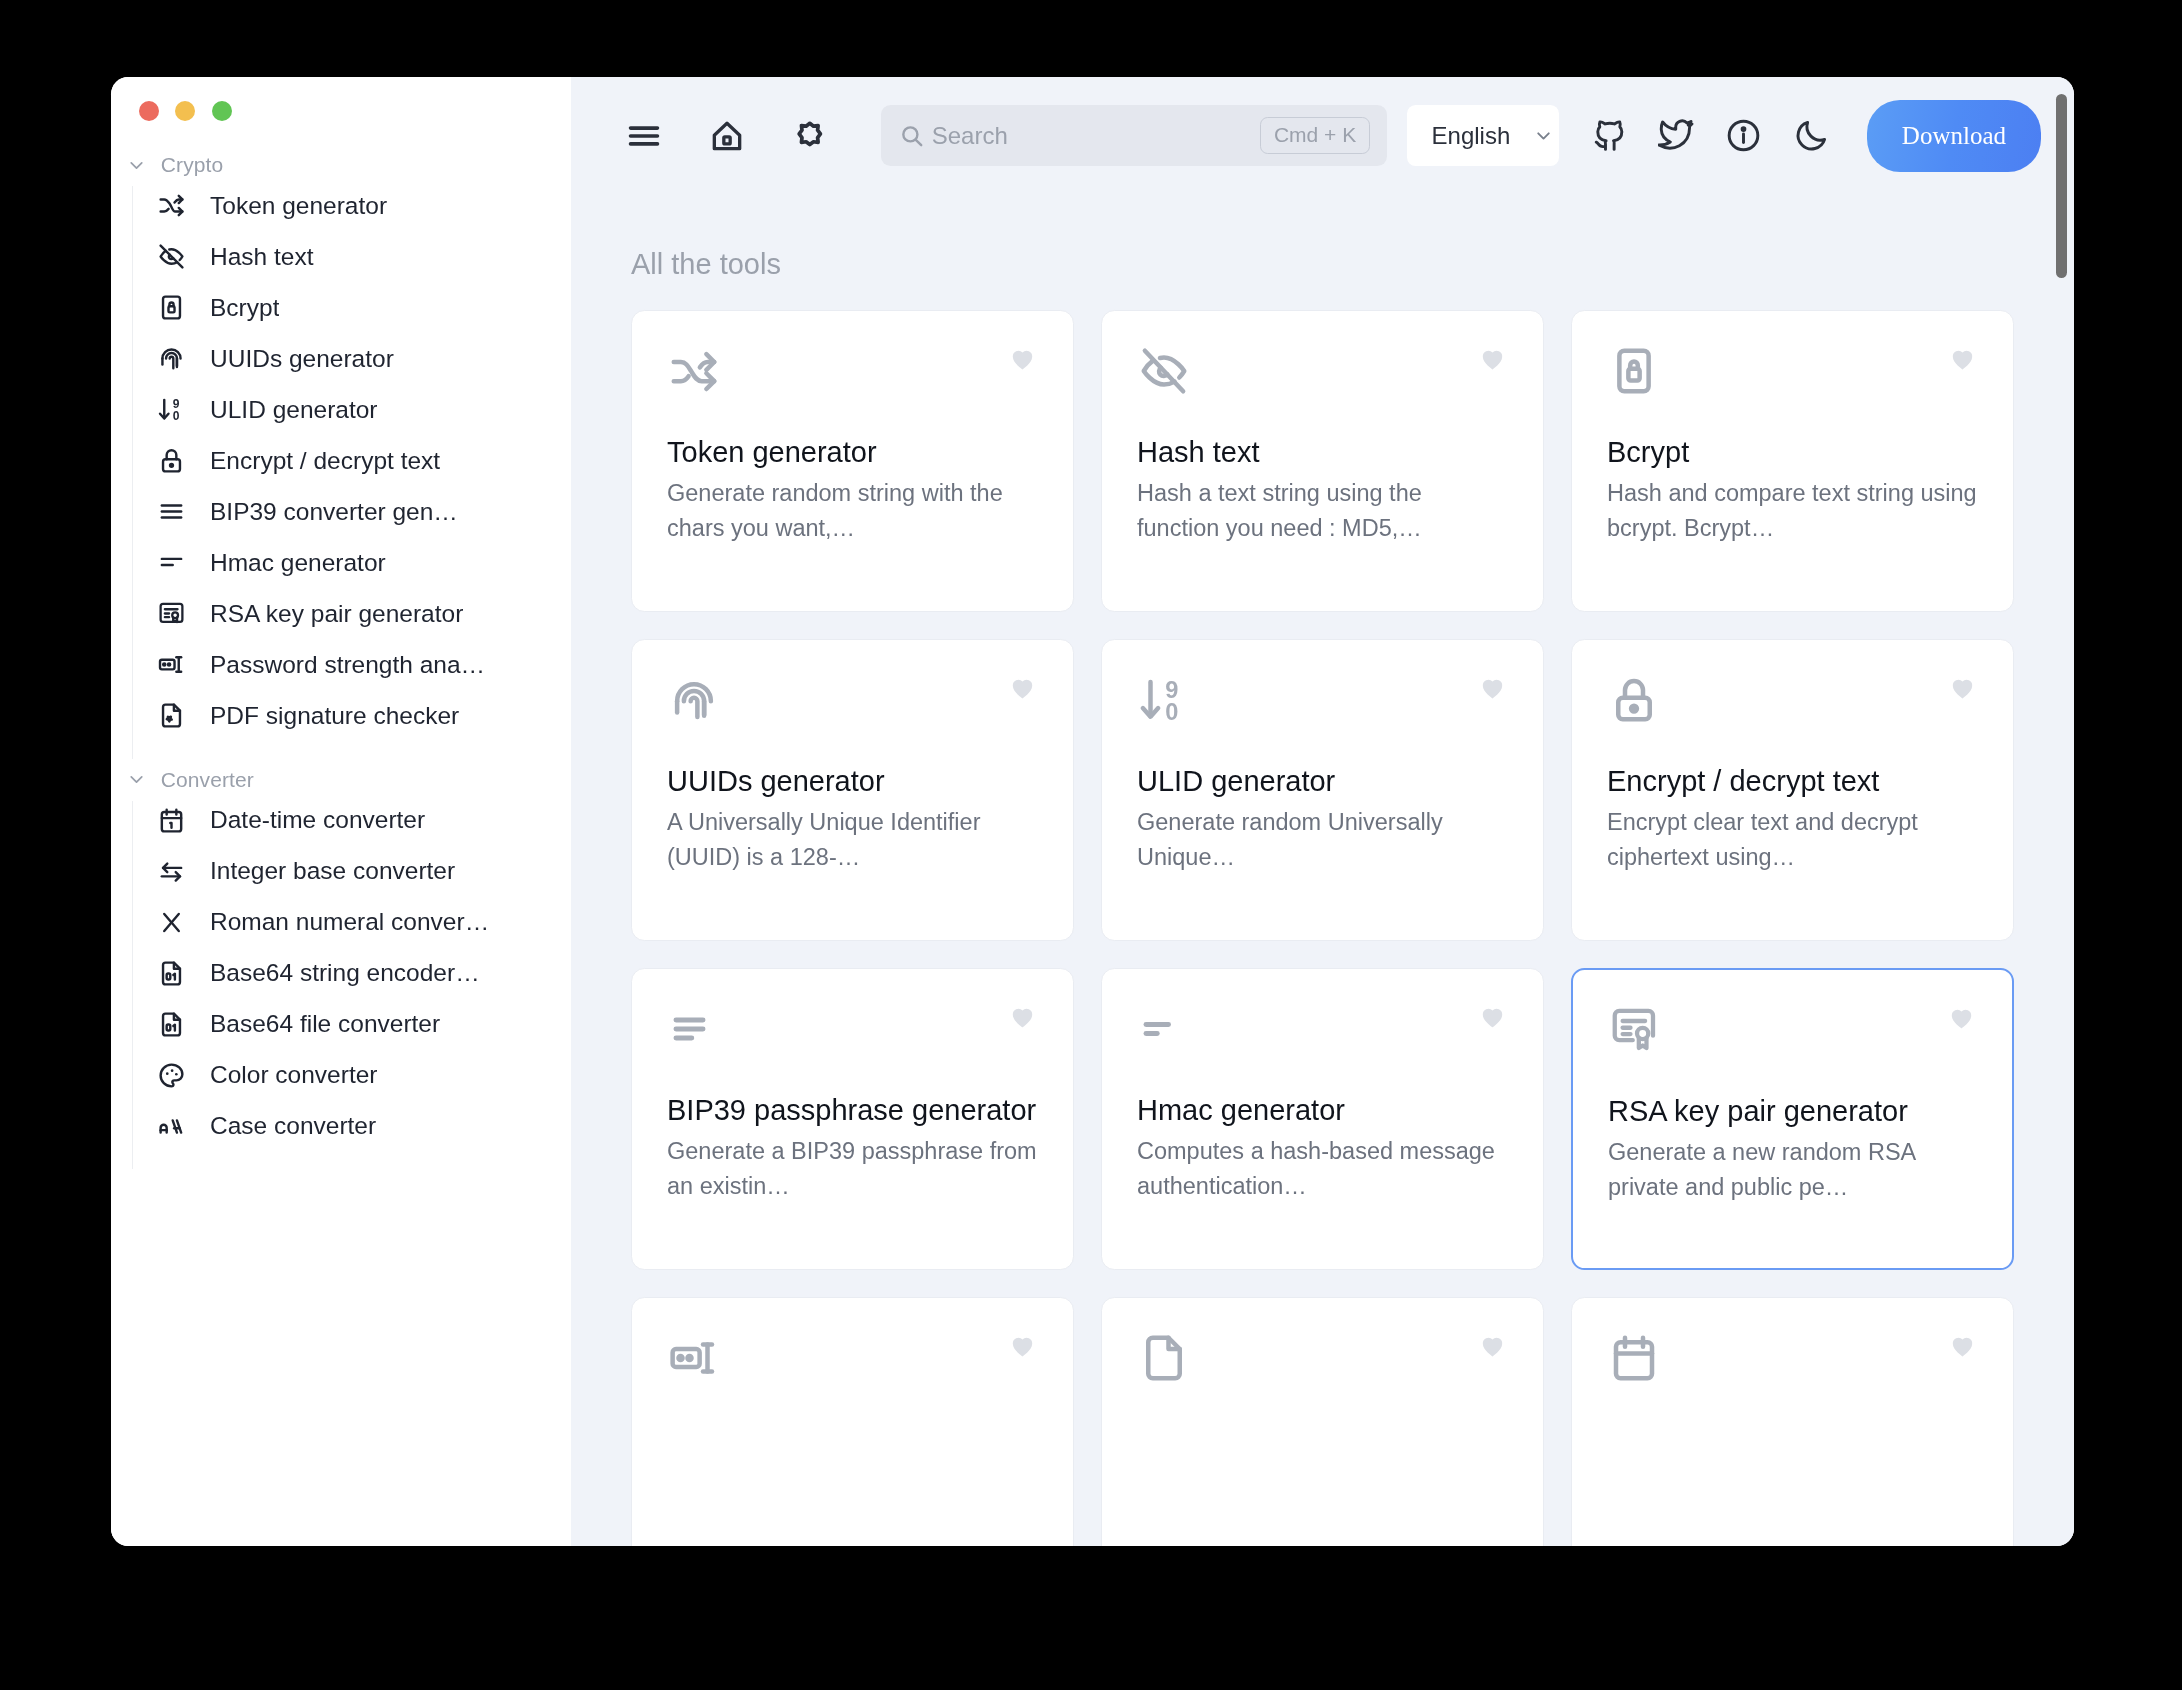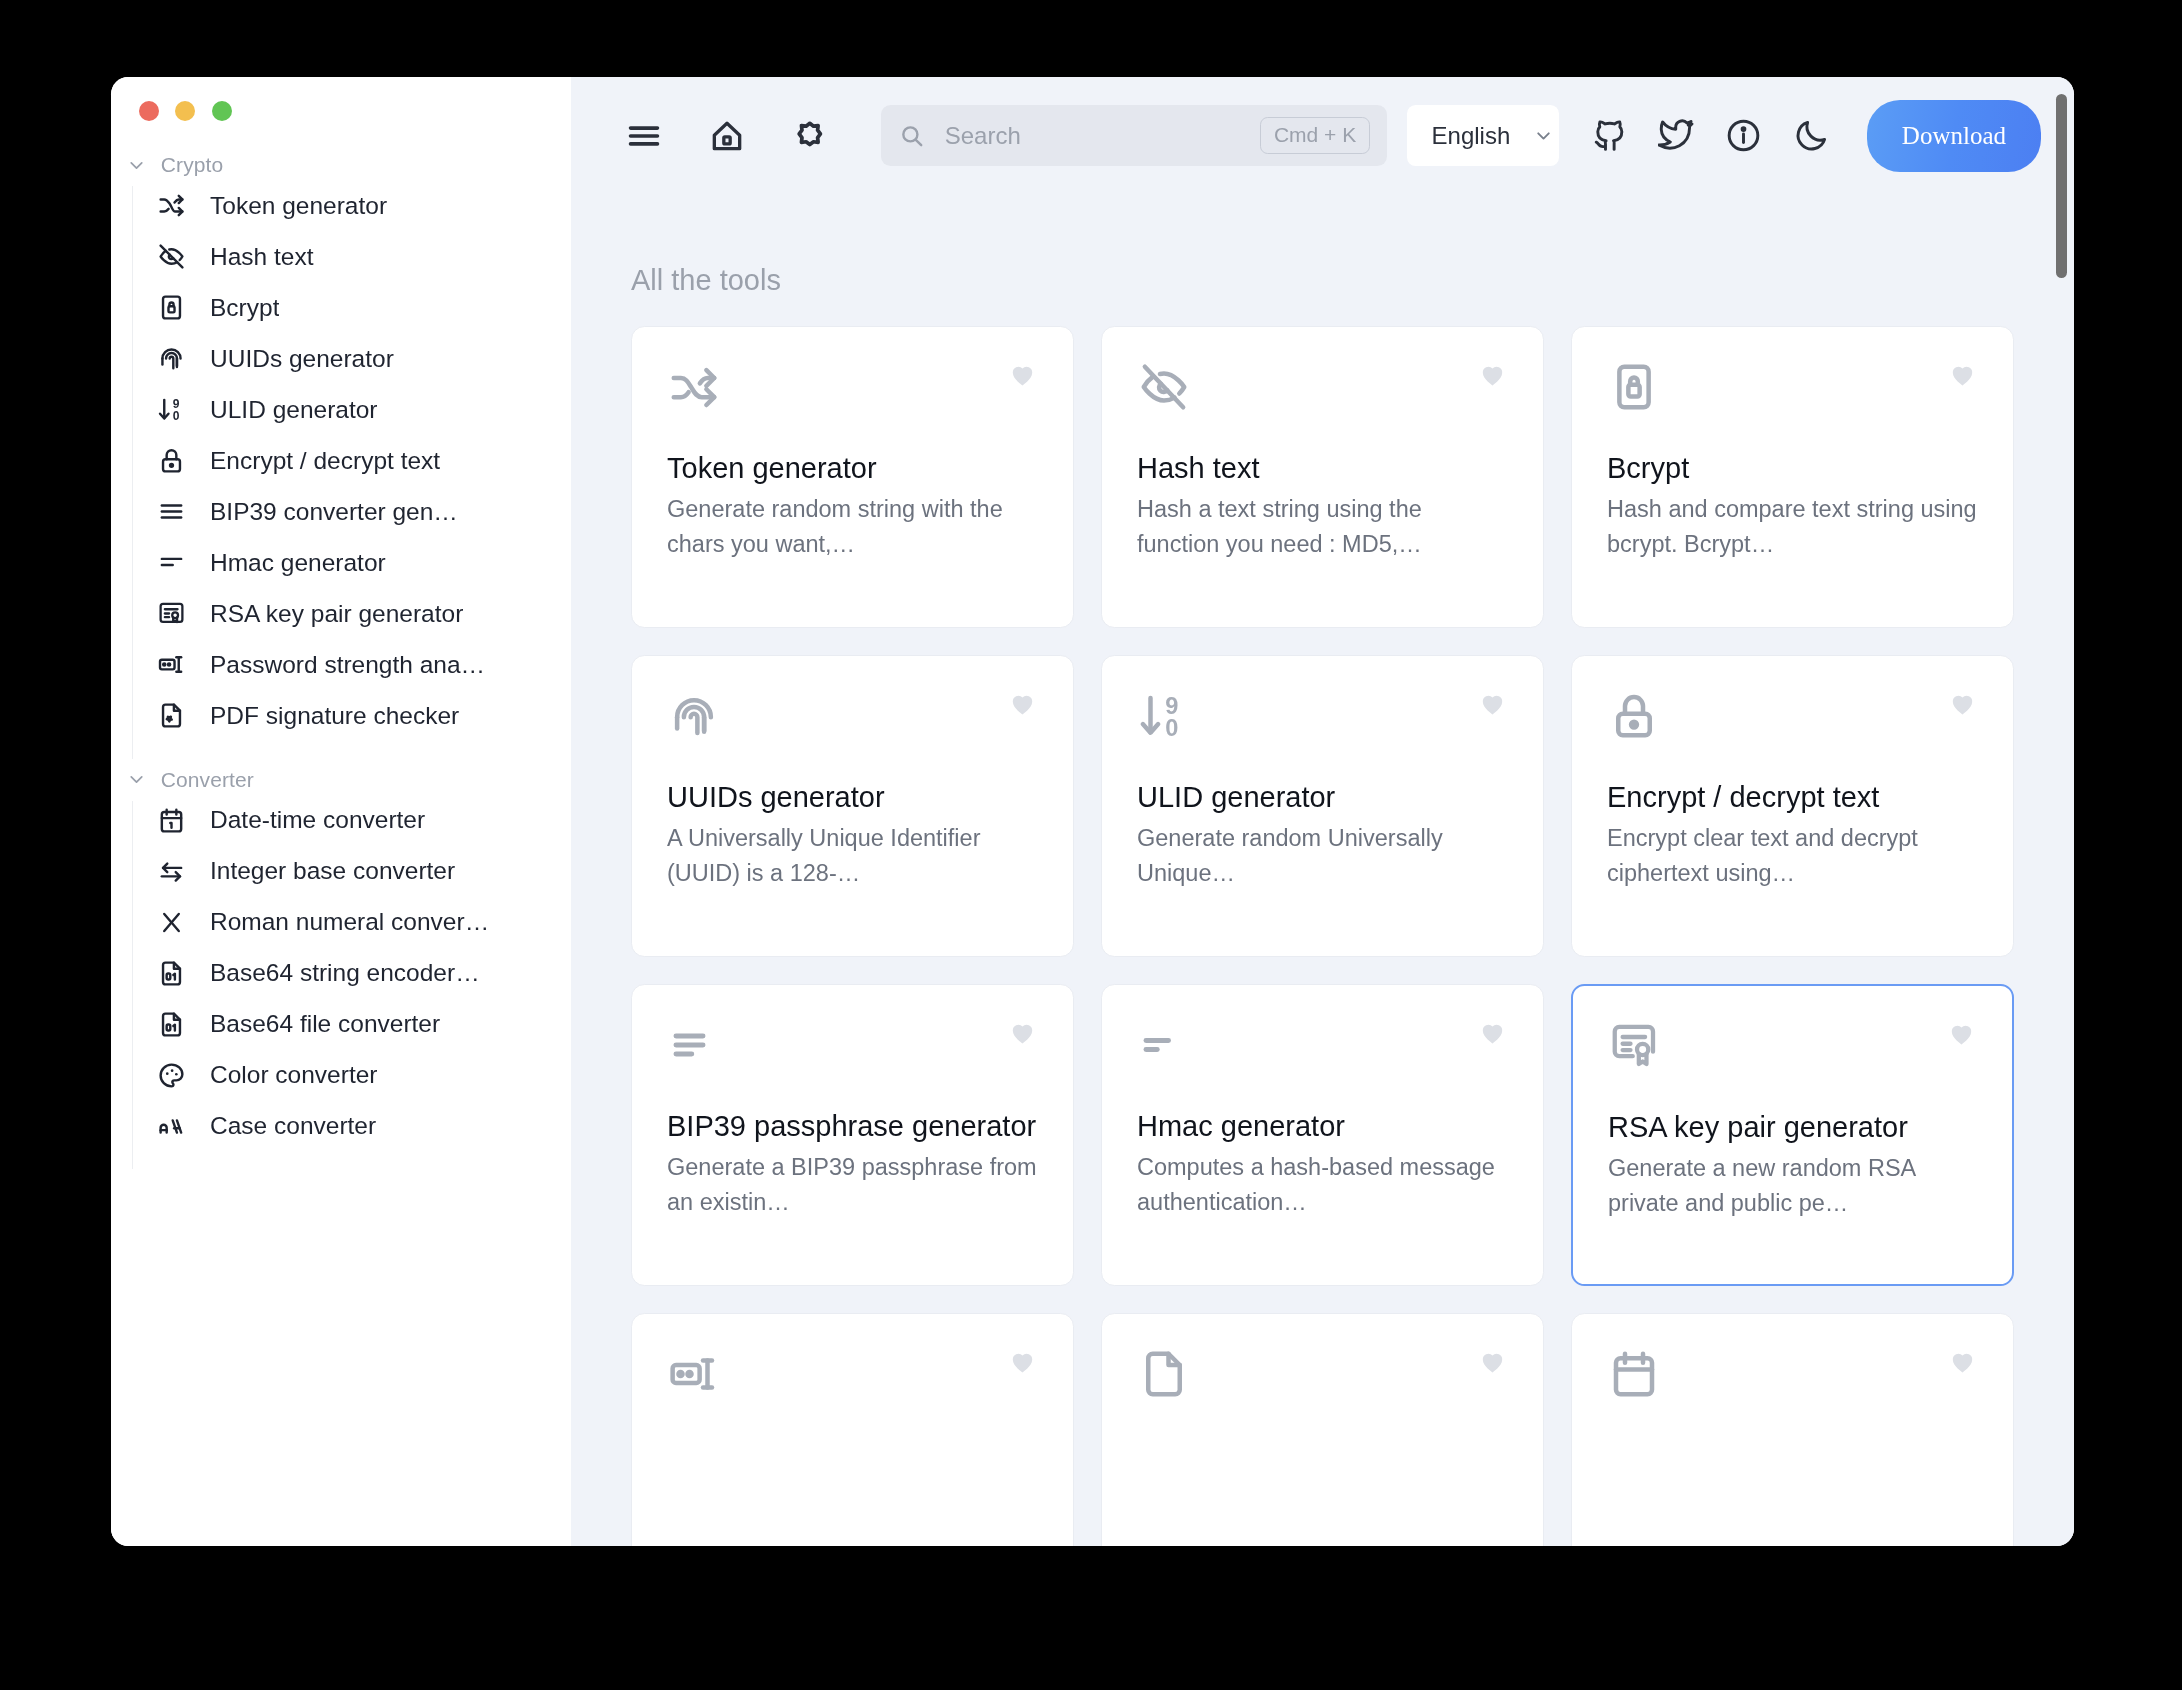--- a/index.html
+++ b/index.html
@@ -119,21 +119,21 @@
   }
   .searchbox {
     flex: 0 0 auto;
     width: 471px;
     height: 61px;
     background: #e4e7ee;
     border-radius: 9.6px;
     display: flex;
     align-items: center;
     padding: 0 17.3px;
-    gap: 20px;
+    gap: 7px;
     margin-left: 15.4px;
   }
   .search-ic { width: 26px; height: 26px; color: #9ba1ac; flex:0 0 26px;}
   .search-ph { color: #9ba1ac; font-size: 24px; flex: 1 1 auto; }
   .kbd {
     border: 1.4px solid #c7ccd6;
     border-radius: 7.7px;
     color: #9ba1ac;
     font-size: 21px;
     padding: 4.8px 12.5px 6.7px;
@@ -173,21 +173,20 @@
   .content {
     padding: 54px 60px 0 60px;
     height: calc(100% - 117px);
     box-sizing: border-box;
     overflow: hidden;
   }
   .section-title {
     color: #9aa0ab;
     font-size: 29px;
     margin-bottom: 29px;
-    margin-top: 16px;
   }
   .grid {
     display: grid;
     grid-template-columns: repeat(3, 1fr);
     gap: 27px;
   }
   .card {
     background: #ffffff;
     border: 1.4px solid #e9ecf2;
     border-radius: 13.4px;

